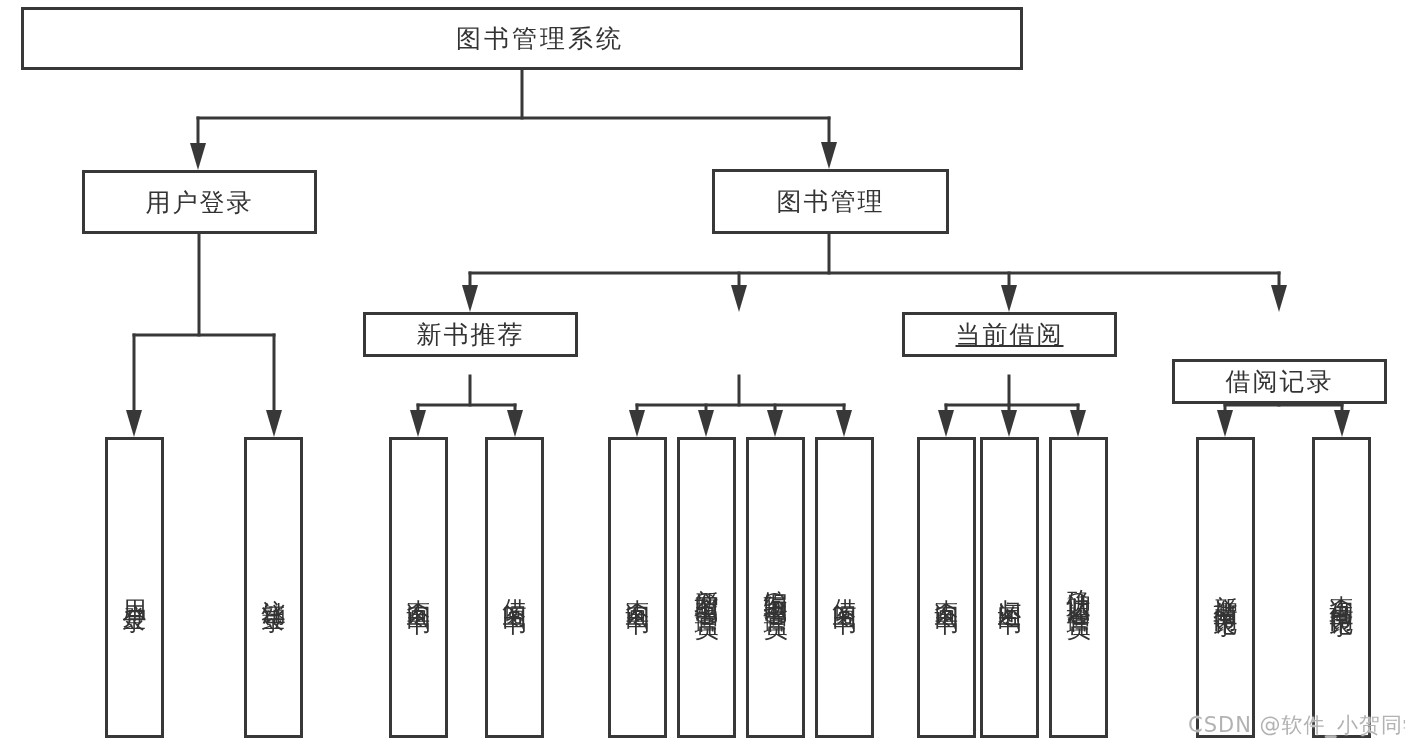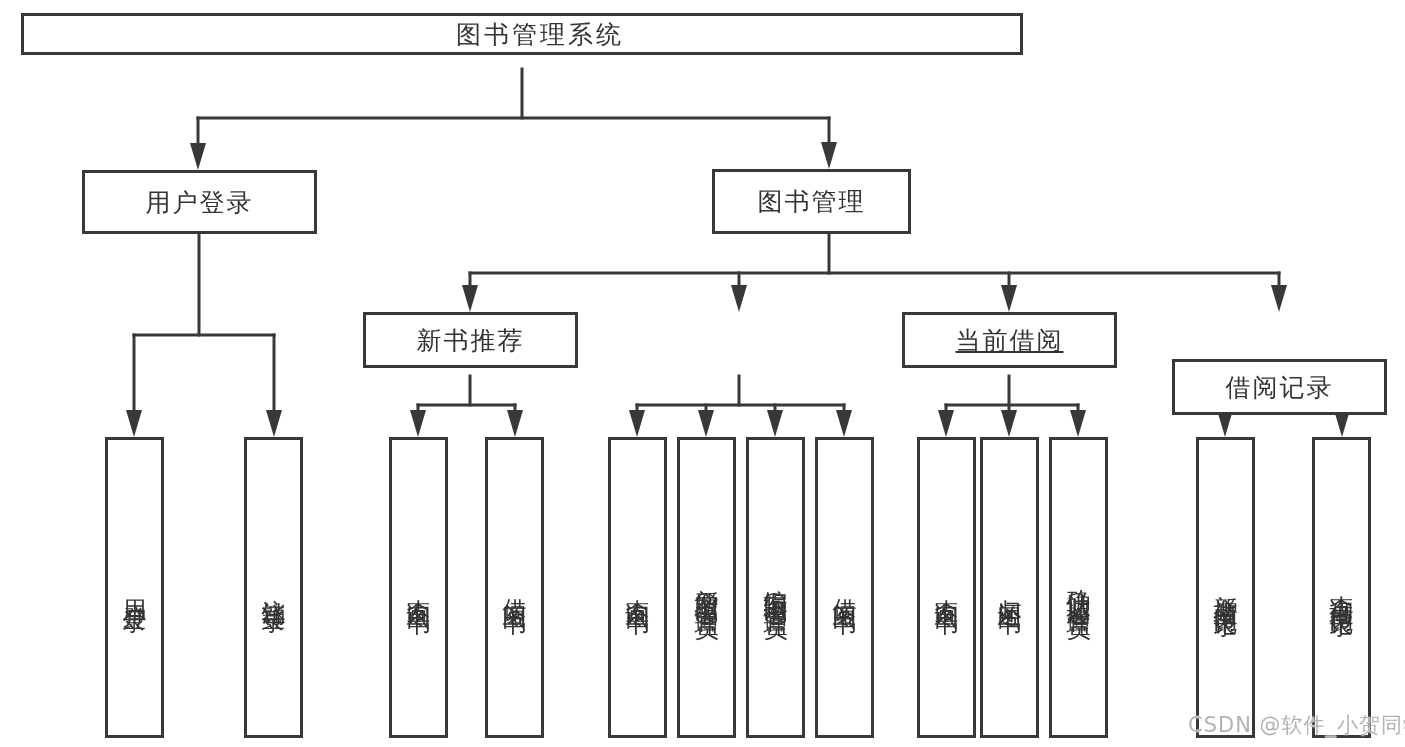--- a/index.html
+++ b/index.html
@@ -44,24 +44,24 @@
   .root-label { font-size: 25px; letter-spacing: 3px; }
   .leaf .v-label {
     writing-mode: vertical-rl;
     text-orientation: mixed;
     font-size: 24px;
     letter-spacing: 4px;
     line-height: 1;
     white-space: nowrap;
   }
   
-  #node-root            { left: 21px;   top: 13px;  width: 1002px; height: 42px; padding-left: 36px; }
+  #node-root            { left: 21px;   top: 7px;  width: 1002px; height: 63px; padding-left: 36px; }
   #node-user-login      { left: 82px;   top: 170px; width: 235px;  height: 64px; }
-  #node-book-management { left: 712px;  top: 169px; width: 199px;  height: 65px; }
-  .lvl3 { top: 312px; width: 215px; height: 56px; }
+  #node-book-management { left: 712px;  top: 169px; width: 237px;  height: 65px; }
+  .lvl3 { top: 312px; width: 215px; height: 45px; }
   #node-new-book-recommend { left: 363px;  }
   #node-book-borrow        { left: 632px;  }
   #node-current-borrow     { left: 902px; text-decoration: underline;  }
   #node-borrow-records     { left: 1172px; margin-top: 47px; }
   .leaf { top: 437px; width: 59px; height: 301px; }
   #leaf-0  { left: 105px;  }
   #leaf-1  { left: 244px;  }
   #leaf-2  { left: 389px;  }
   #leaf-3  { left: 485px;  }
   #leaf-4  { left: 608px;  }

